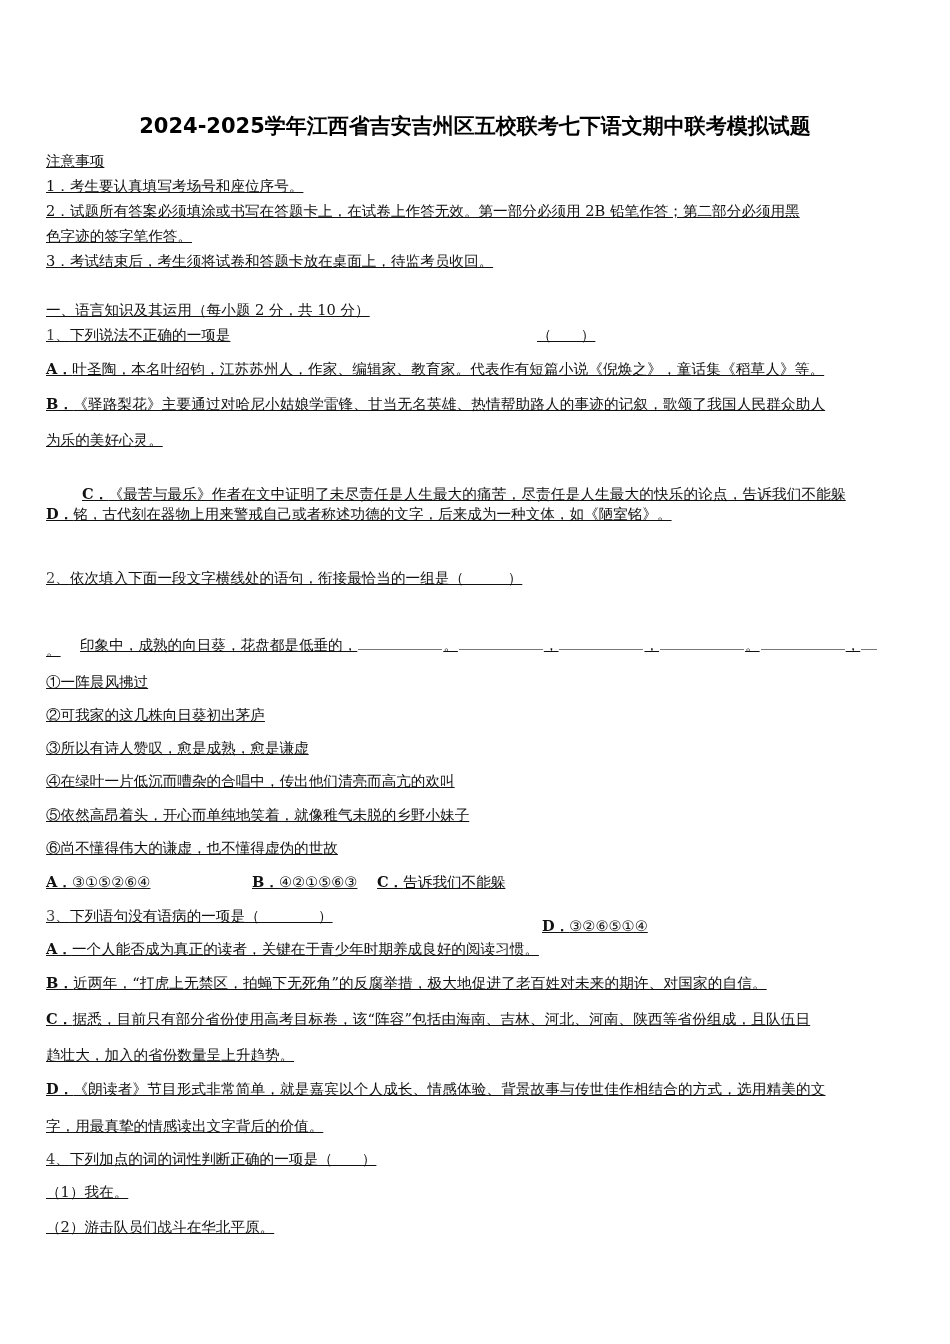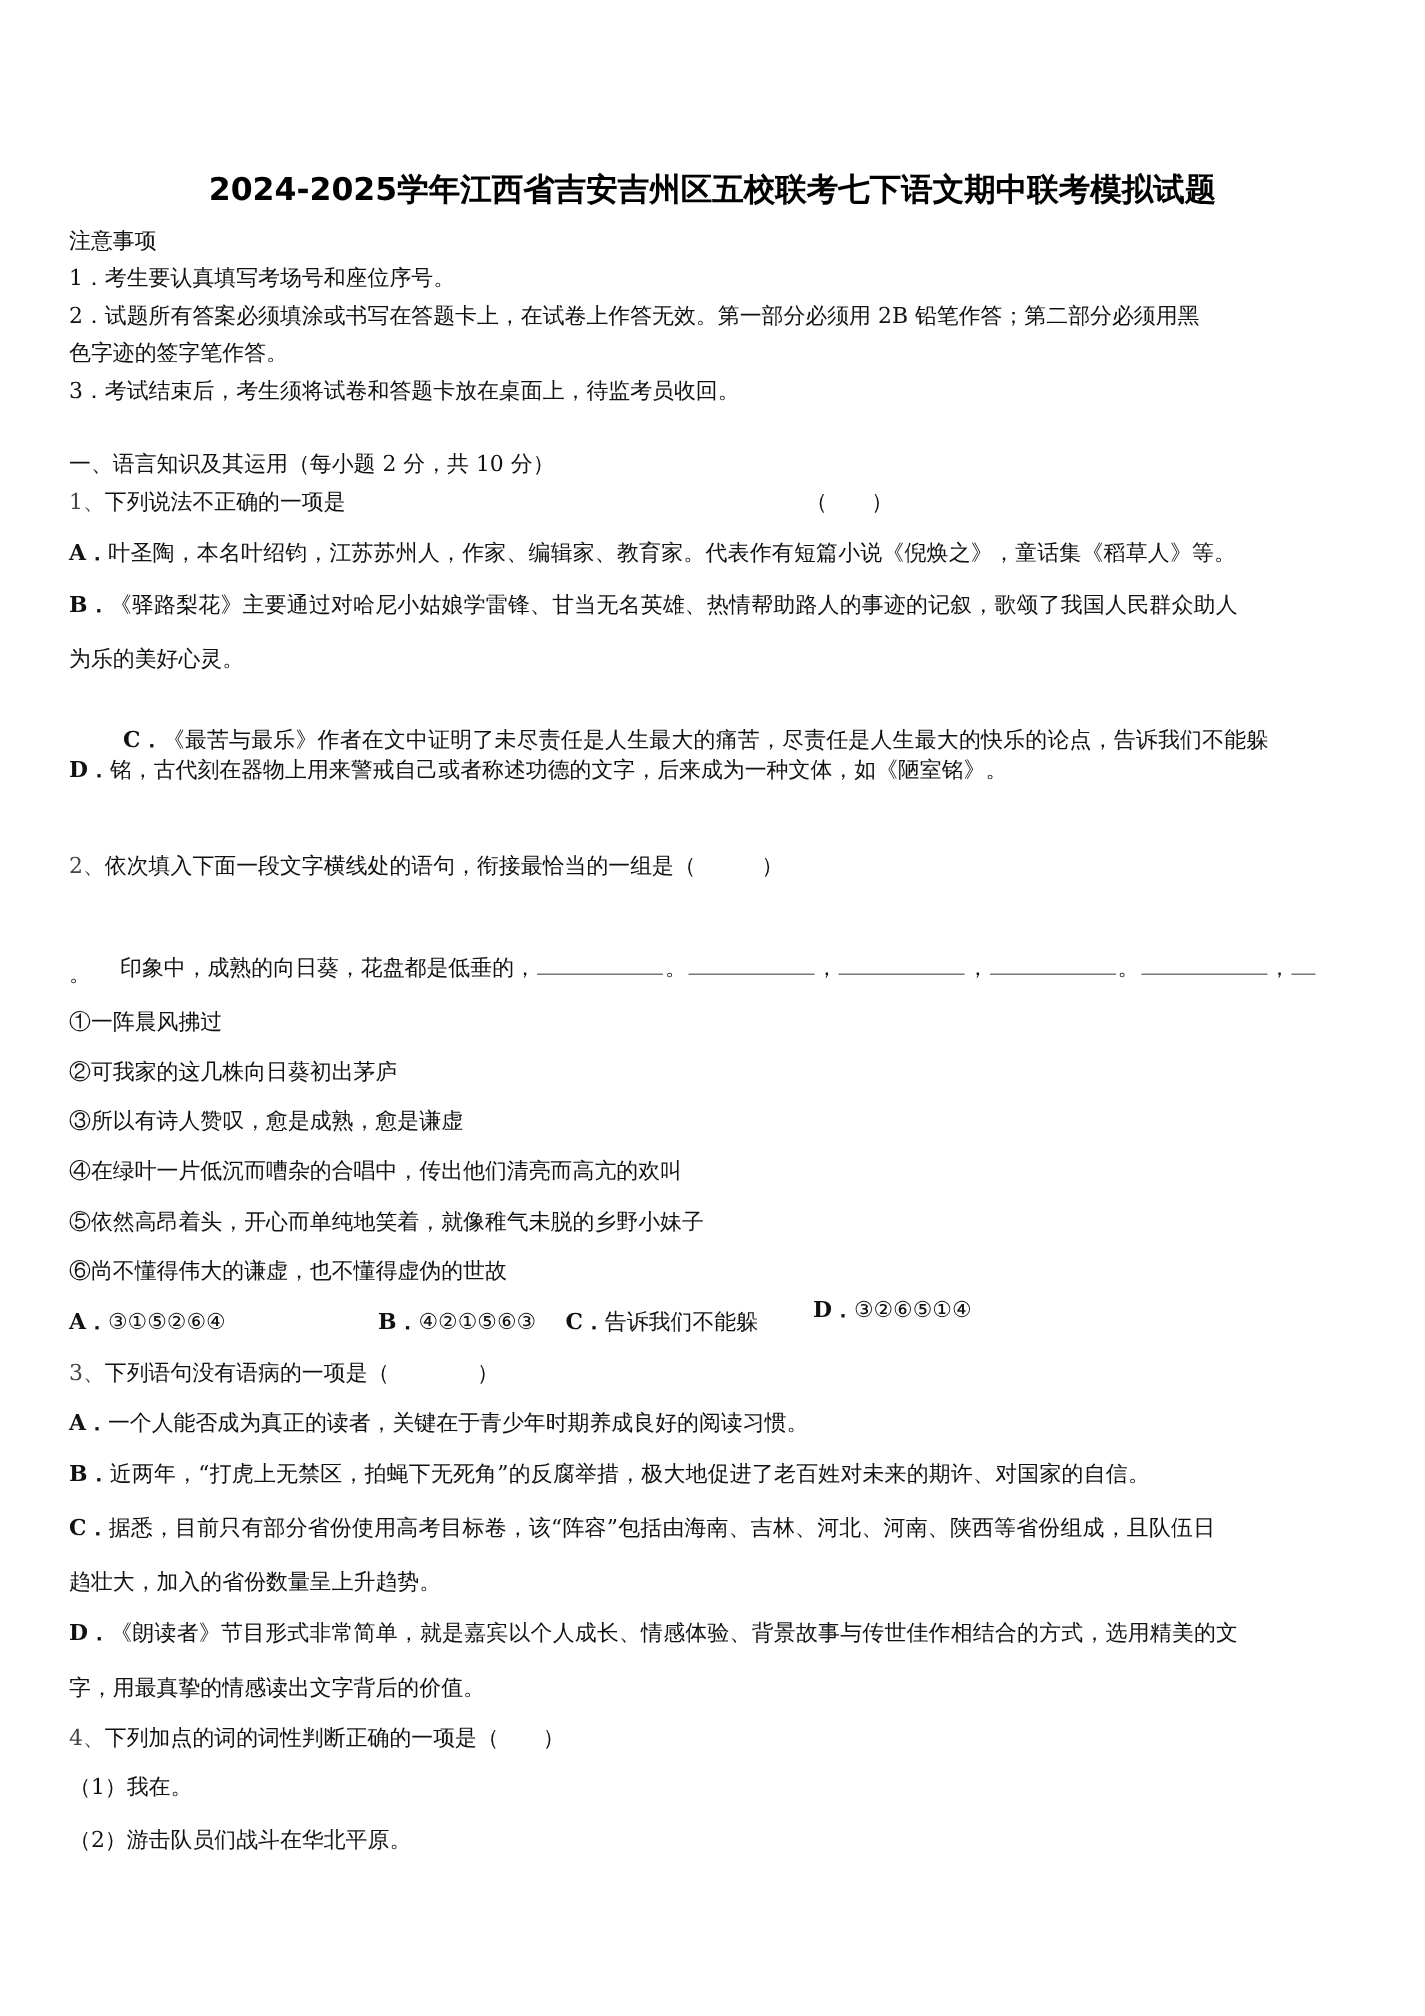--- a/index.html
+++ b/index.html
@@ -9,21 +9,21 @@
       color: #111111;
     }
     .page { position: absolute; left: 0; top: 0; width: 760px; height: 1344px; }
     .title {
       position: absolute; left: 0; top: 112px; width: 950px; text-align: center;
       font-family: "DejaVu Sans", "Liberation Sans", sans-serif;
       font-weight: bold; font-size: 21px; letter-spacing: 0px; color: #000;
     }
     .line {
       position: absolute; left: 46px; white-space: nowrap;
-      font-size: 14.6px; line-height: 20px; color: #111;
+      font-size: 14.6px; line-height: 20px; color: #111; text-decoration: underline;
     }
     .line.wide { letter-spacing: 0.15px; }
     .bold-label { font-weight: bold; }
     .qnum { color: #444; }
     .indent { left: 80px; margin-top: 32px; }
     .blank {
       display: inline-block; width: 84px; border-bottom: 1px solid #777;
       height: 14px; vertical-align: baseline; margin: 0 1px;
     }
     .blank.short { width: 16px; }
@@ -79,21 +79,21 @@
 
   <div class="line" style="top:872px;">
     <span class="bold-label">A．</span><span>③①⑤②⑥④</span>
   </div>
   <div class="line" style="top:872px; left:212px;margin-left:40px;">
     <span class="bold-label">B．</span><span>④②①⑤⑥③</span>
   </div>
   <div class="line" style="top:872px; left:377px;">
     <span class="bold-label">C．</span><span>告诉我们不能躲</span>
   </div>
-  <div class="line" style="top:864px; left:542px;">
+  <div class="line" style="top:916px; left:542px;">
     <span class="bold-label">D．</span><span>③②⑥⑤①④</span>
   </div>
 
   <div class="line" style="top:906px;">
     <span class="qnum">3、</span><span>下列语句没有语病的一项是（　　　　）</span>
   </div>
   <div class="line" style="top:939px;">
     <span class="bold-label">A．</span><span>一个人能否成为真正的读者，关键在于青少年时期养成良好的阅读习惯。</span>
   </div>
   <div class="line wide" style="top:973px;">

